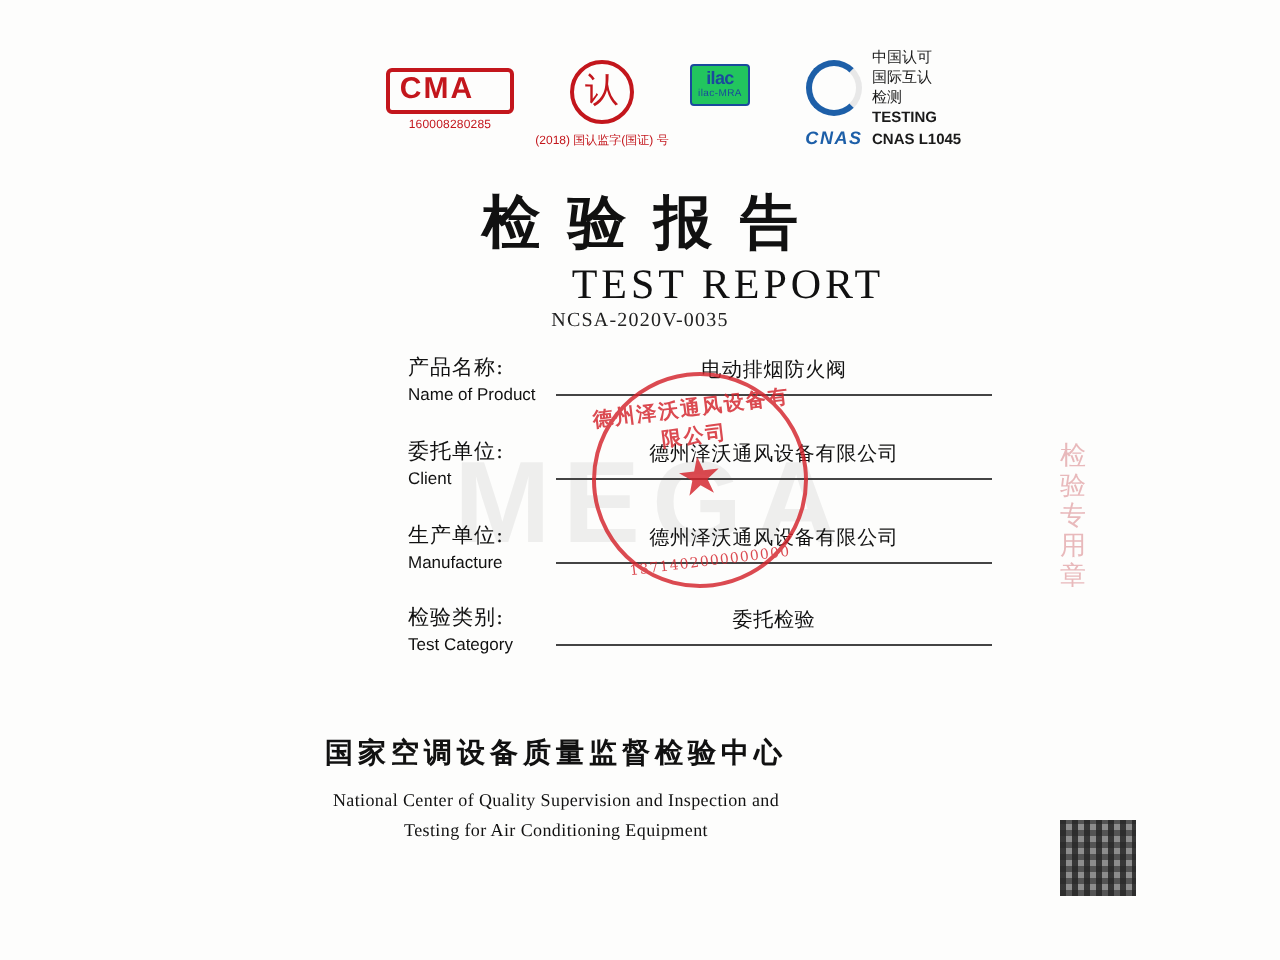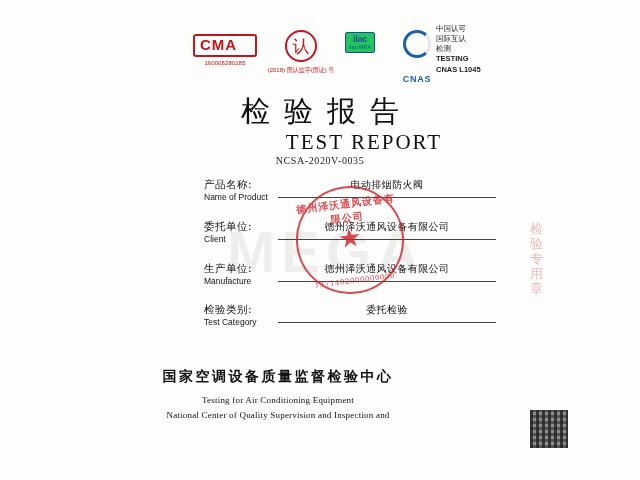--- a/index.html
+++ b/index.html
@@ -120,21 +120,22 @@
     border-right-color: #e8e8e8;
     margin: 0 auto;
     box-sizing: border-box;
   }
   .cnas-text {
     color: #1d5fa8;
     font-family: "Liberation Sans", sans-serif;
     font-weight: bold;
     font-size: 9px;
     letter-spacing: 0.8px;
-    margin-top: 16px;
+    margin-top: 6px;
+    font-style: italic;
   }
 
   
   .logo-cnasinfo { left: 436px; top: 12px; width: 120px; text-align: left; }
   .cnasinfo-line {
     font-family: "Liberation Sans", sans-serif;
     font-size: 7.5px;
     color: #1a1a1a;
     line-height: 1.35;
     white-space: nowrap;
@@ -143,21 +144,21 @@
 
   
   .title-cn {
     position: absolute;
     top: 92px;
     left: 0;
     width: 640px;
     text-align: center;
     font-family: "DejaVu Serif", serif;
     font-size: 29px;
-    font-weight: normal;
+    font-weight: bold;
     letter-spacing: 14px;
     text-indent: 14px;
     color: #111;
   }
   .title-en {
     position: absolute;
     top: 130px;
     left: 0;
     width: 640px;
     text-align: center;
@@ -422,20 +423,20 @@
     <div class="seal-top">德州泽沃通风设备有限公司</div>
     <div class="star">★</div>
     <div class="seal-bottom">1371402000000000</div>
   </div>
 
   <div class="side-stamp">检验专用章</div>
 
   <div class="footer">
     <div class="footer-cn">国家空调设备质量监督检验中心</div>
     <div class="footer-en">
+      <div>National Center of Quality Supervision and Inspection and</div>
       <div>Testing for Air Conditioning Equipment</div>
-      <div>National Center of Quality Supervision and Inspection and</div>
     </div>
   </div>
 
   <div class="qr"></div>
 
 </div>
 
 </body></html>

